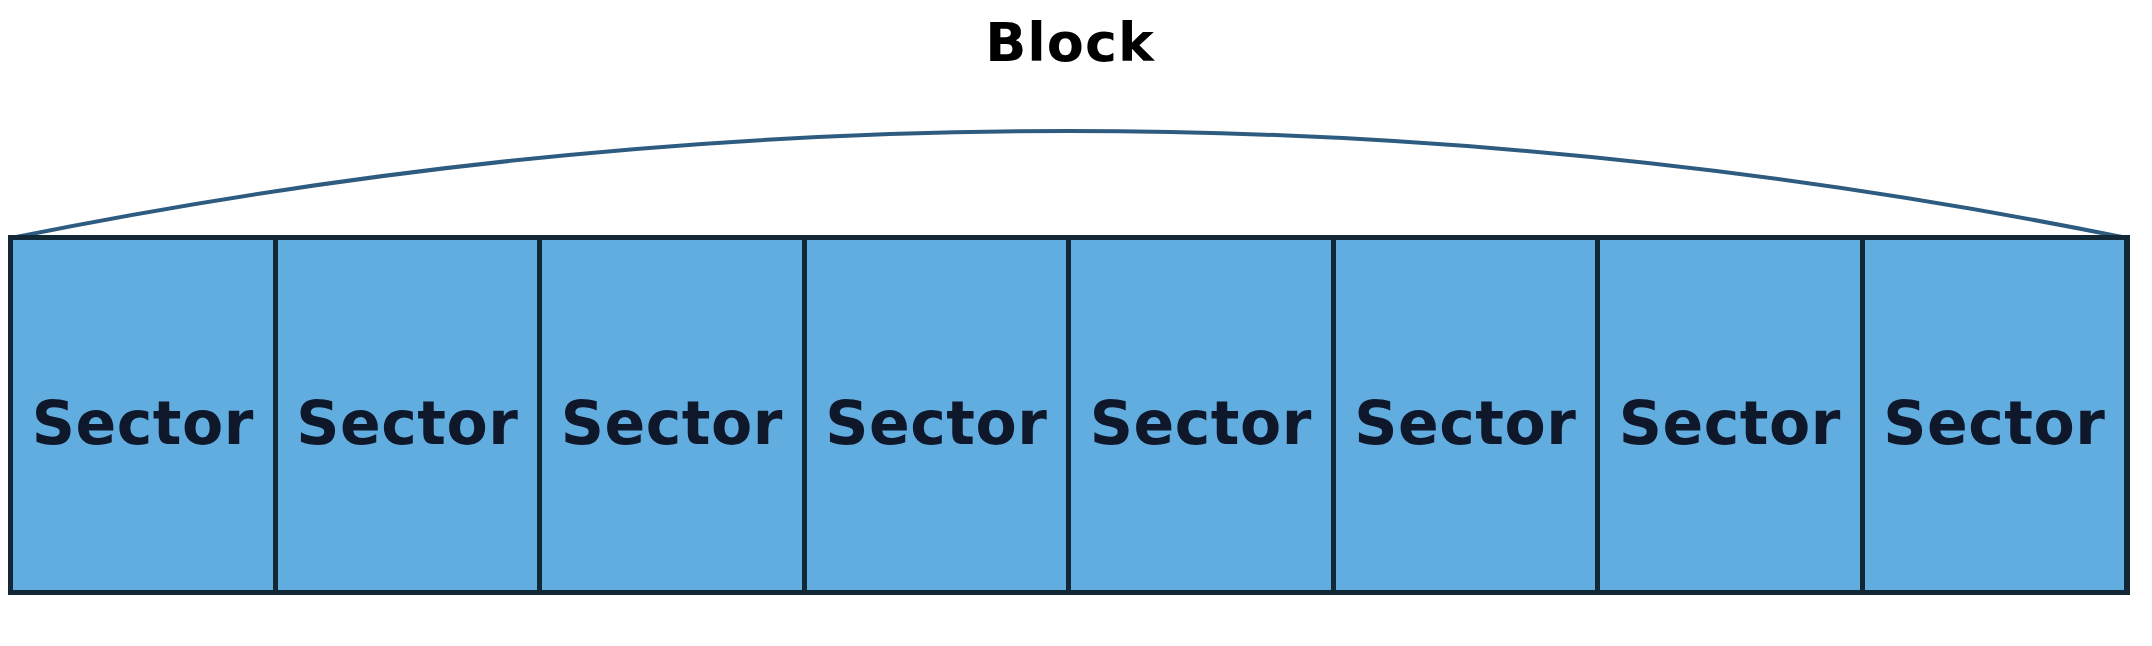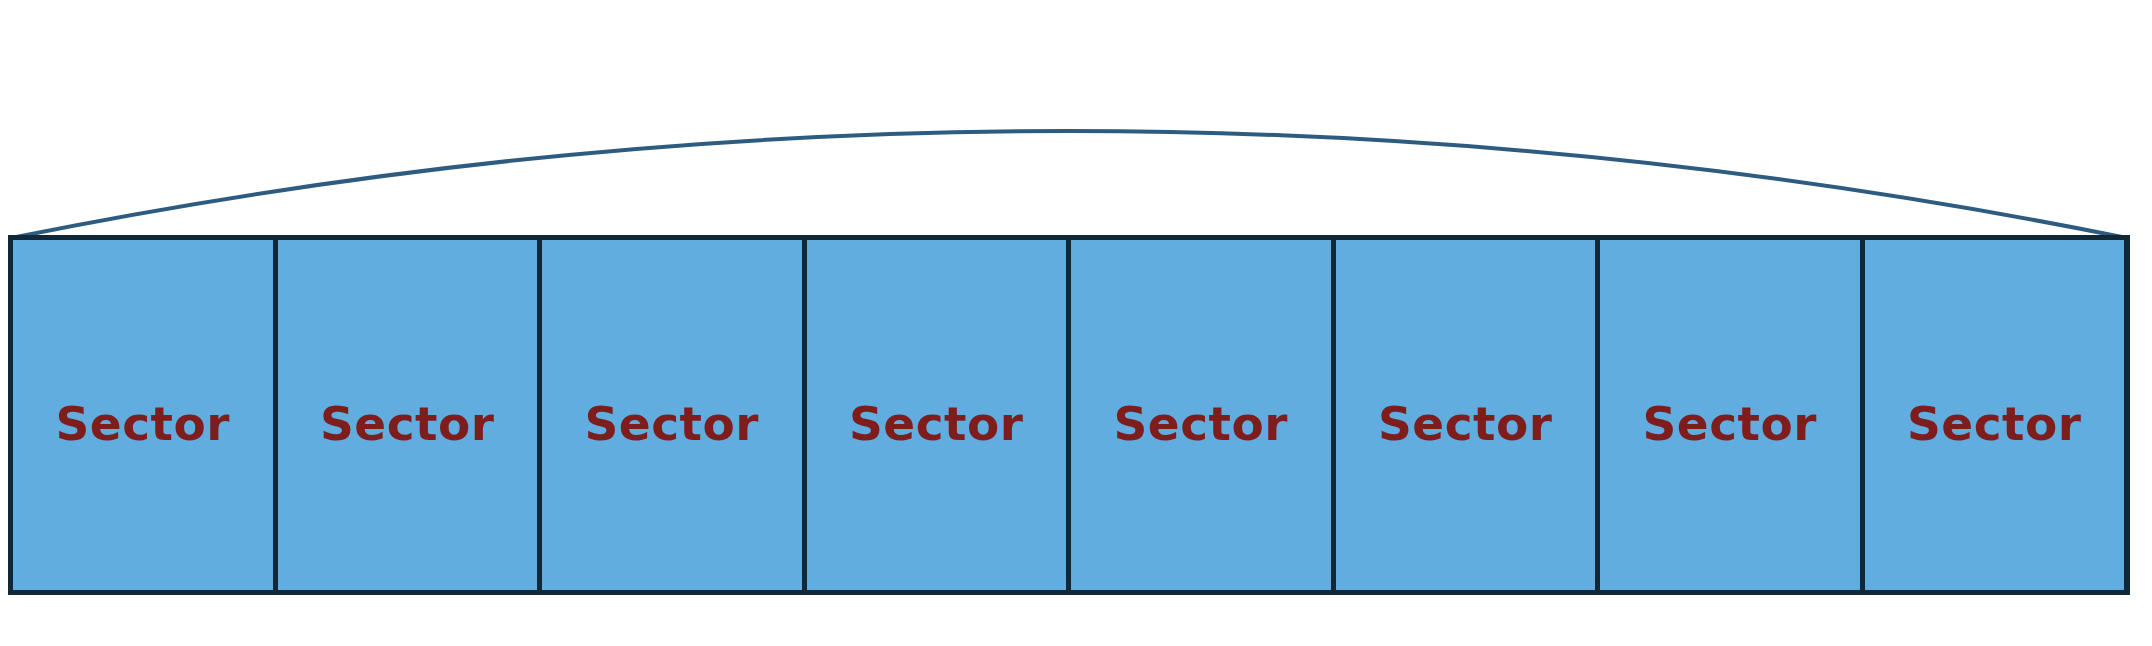--- a/index.html
+++ b/index.html
@@ -70,33 +70,34 @@
     align-items: center;
     justify-content: center;
   }
   .sector-cell:last-child {
     border-right: none;
   }
 
   .sector-label {
     font-family: "DejaVu Sans", sans-serif;
     font-weight: 700;
-    font-size: 47px;
+    font-size: 60px;
     line-height: 45px;
     letter-spacing: 0.5px;
-    color: #7f1d1d;
+    color: #0f172a;
     white-space: nowrap;
     transform: translateY(8px);
   }
 </style>
 </head>
 <body>
 
 <div id="canvas">
 
+  <div id="block-title">Block</div>
 
   <svg id="span-arc" viewBox="0 0 2152 646" preserveAspectRatio="none" xmlns="http://www.w3.org/2000/svg">
     <path d="M 11 238 Q 1069 24 2127 238" fill="none" stroke="#2E5C80" stroke-width="4" stroke-linecap="round"></path>
   </svg>
 
   <div id="block-strip">
 
     <div class="sector-cell">
       <span class="sector-label">Sector</span>
     </div>

